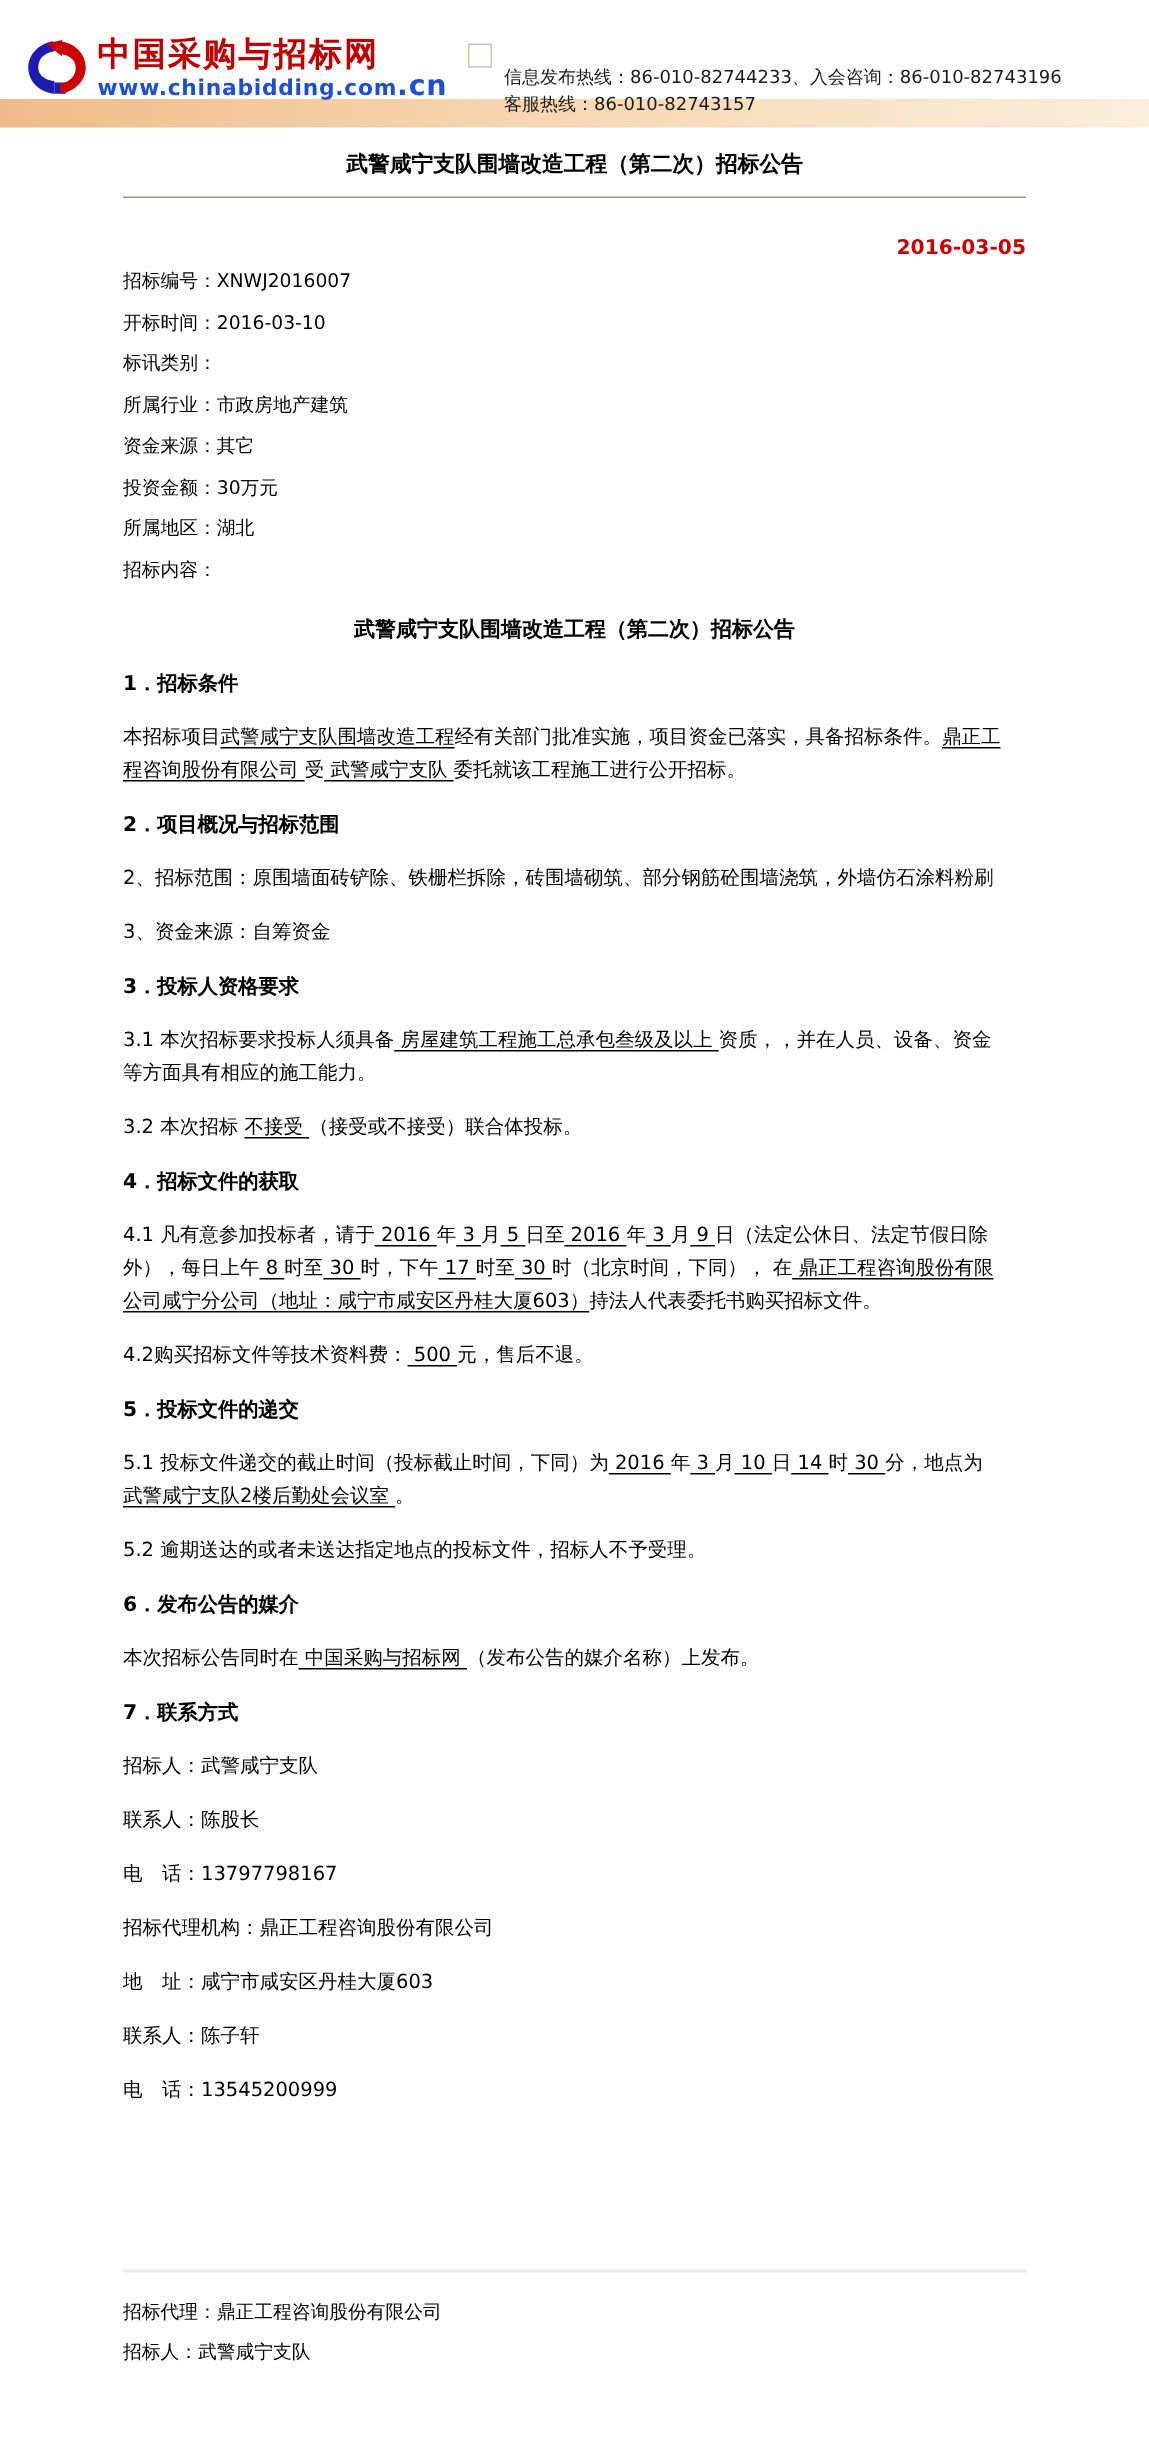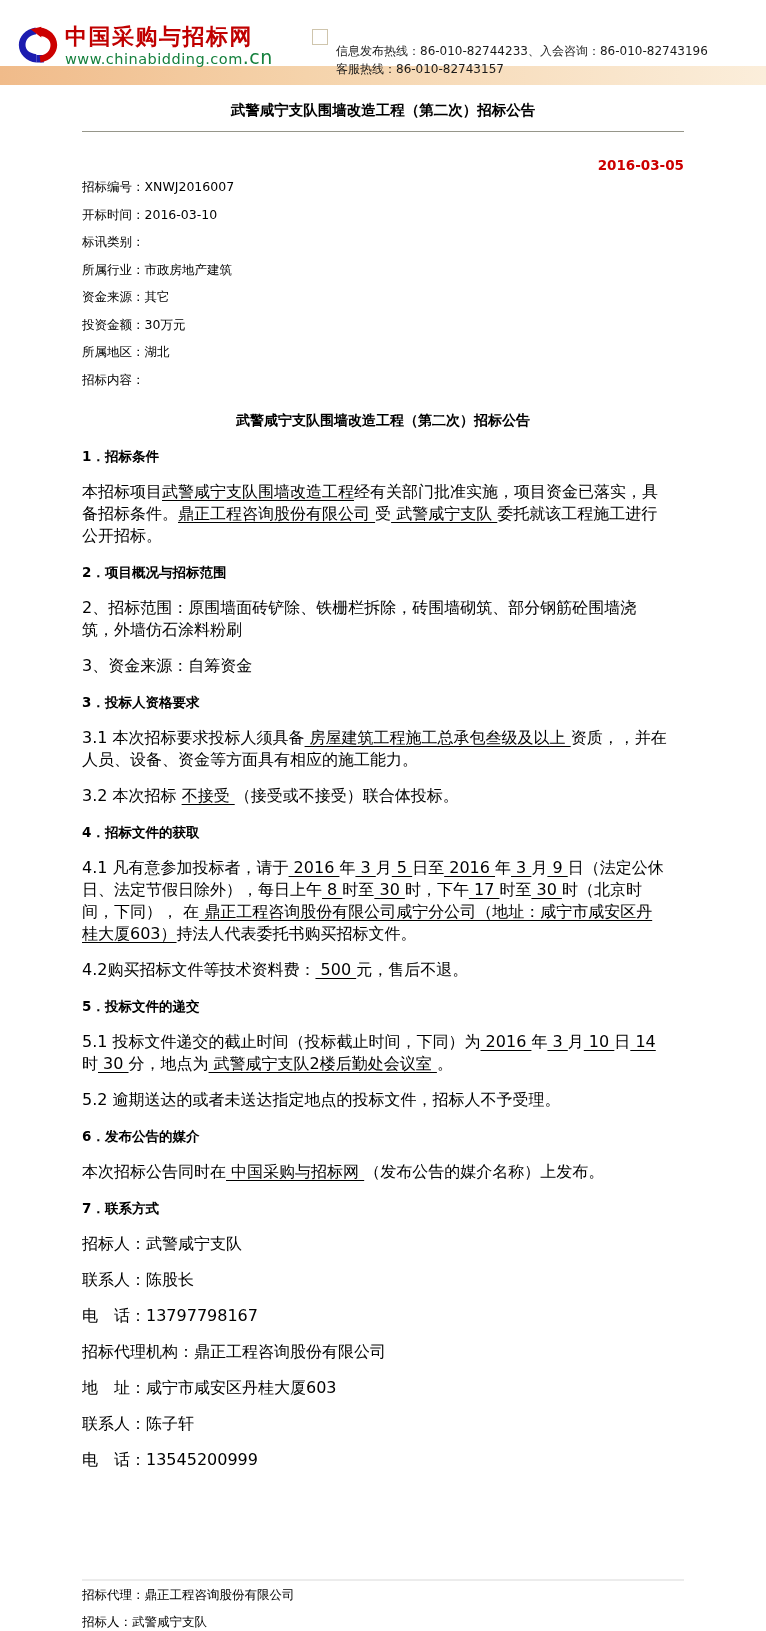--- a/index.html
+++ b/index.html
@@ -8,49 +8,49 @@
     background:#ffffff; color:#000;
     font-family:"DejaVu Sans", sans-serif;
   }
   .corner-mark { position:absolute; left:0; top:0; width:10px; height:13px; background:#d40000; }
 
   
   .header { position:relative; height:66px; background:#fff; }
   .logo { position:absolute; left:16px; top:25px; display:flex; align-items:flex-start; gap:5px; cursor:pointer; }
   .logo-icon svg { display:block; }
   .site-name { color:#c00000; font-weight:bold; font-size:22px; line-height:24px; letter-spacing:1.5px; white-space:nowrap; }
-  .site-url { color:#15803d; font-weight:normal; font-size:14.5px; line-height:16px; letter-spacing:0.5px; white-space:nowrap; }
+  .site-url { color:#1d4ed8; font-weight:bold; font-size:14.5px; line-height:16px; letter-spacing:0.5px; white-space:nowrap; }
   .site-url .suffix { font-size:19px; }
   .header-right { position:absolute; left:312px; top:27px; display:flex; gap:8px; }
   .hd-checkbox { width:14px; height:14px; border:1px solid #cfc5ad; background:#fff; margin-top:2px; flex:none; }
   .hotlines { font-size:12px; line-height:17.5px; color:#1a1a1a; white-space:nowrap;margin-top:16px; }
 
   .gradient-bar { height:19px; width:100%; background:linear-gradient(90deg,#f0bb8a 0%,#f5d3ab 40%,#fbeedb 100%); }
 
   
   .content { width:602px; margin:0 auto; }
   .page-title { margin-top:15px; text-align:center; font-weight:bold; font-size:14.5px; line-height:20px; }
   .title-divider { border:none; border-top:1px solid #96968a; height:0; margin:11px 0 0 0; }
   .publish-date { margin-top:25px; text-align:right; color:#cc0000; font-weight:bold; font-size:13.5px; line-height:16px; }
 
   .meta { font-size:12.5px; }
   .meta-row { line-height:27.5px; white-space:nowrap; }
 
   .content-title { text-align:center; font-weight:bold; font-size:14px; line-height:21px; margin:17px 0 0 0; }
 
   .sec-heading { font-weight:bold; font-size:13.5px; line-height:21px; margin:15px 0 0 0; }
-  .para { font-size:16px; line-height:22px; margin:14px 16px 0 0; }
+  .para { font-size:13px; line-height:22px; margin:14px 16px 0 0; }
   .para .u { text-decoration:underline; text-underline-offset:3px; }
 
   
   .footer { }
   .footer-divider { border:none; border-top:2px solid #ececec; height:0; margin:0; }
   .fd-1 { margin-top:108px; }
   .footer-line { font-size:12.5px; line-height:27px; }
-  .fl-1 { }
+  .fl-1 { margin-top:12px; }
 </style>
 </head>
 <body>
 
 <div class="corner-mark"></div>
 
 <div class="header">
   <div class="logo">
     <span class="logo-icon">
       <svg width="44" height="40" viewBox="0 0 52 48">

